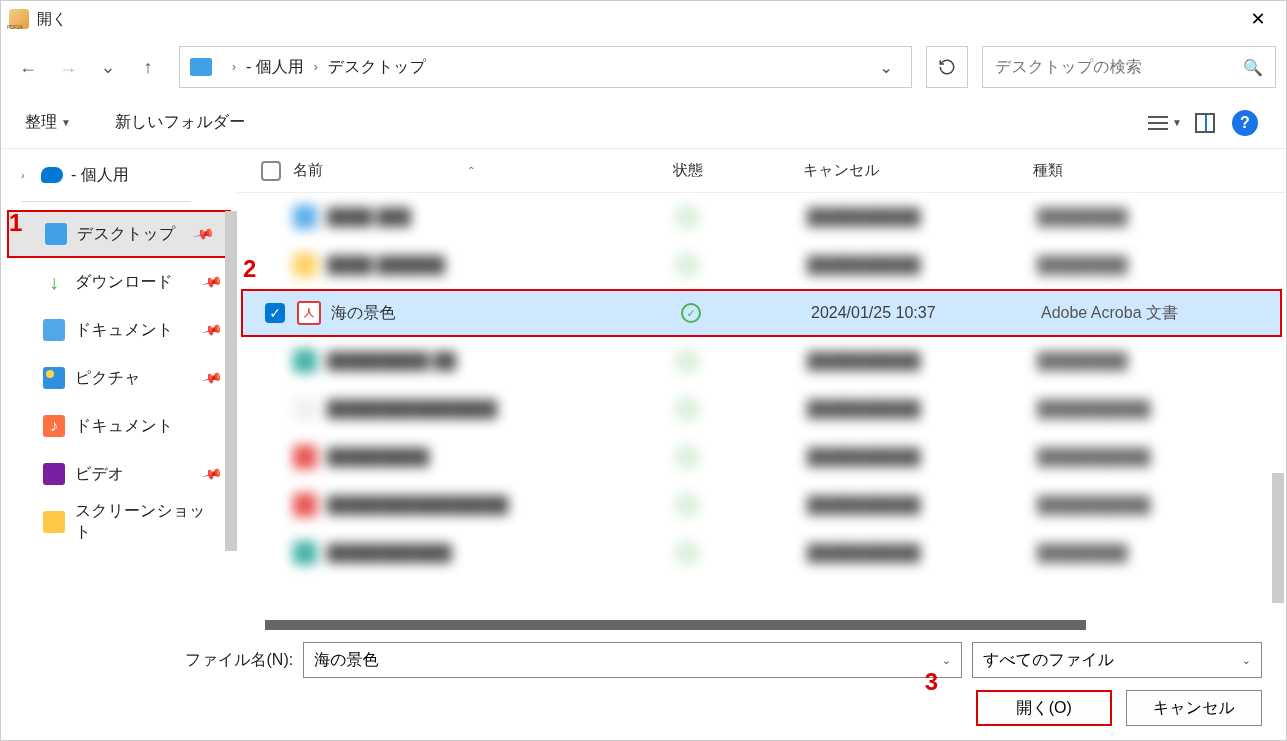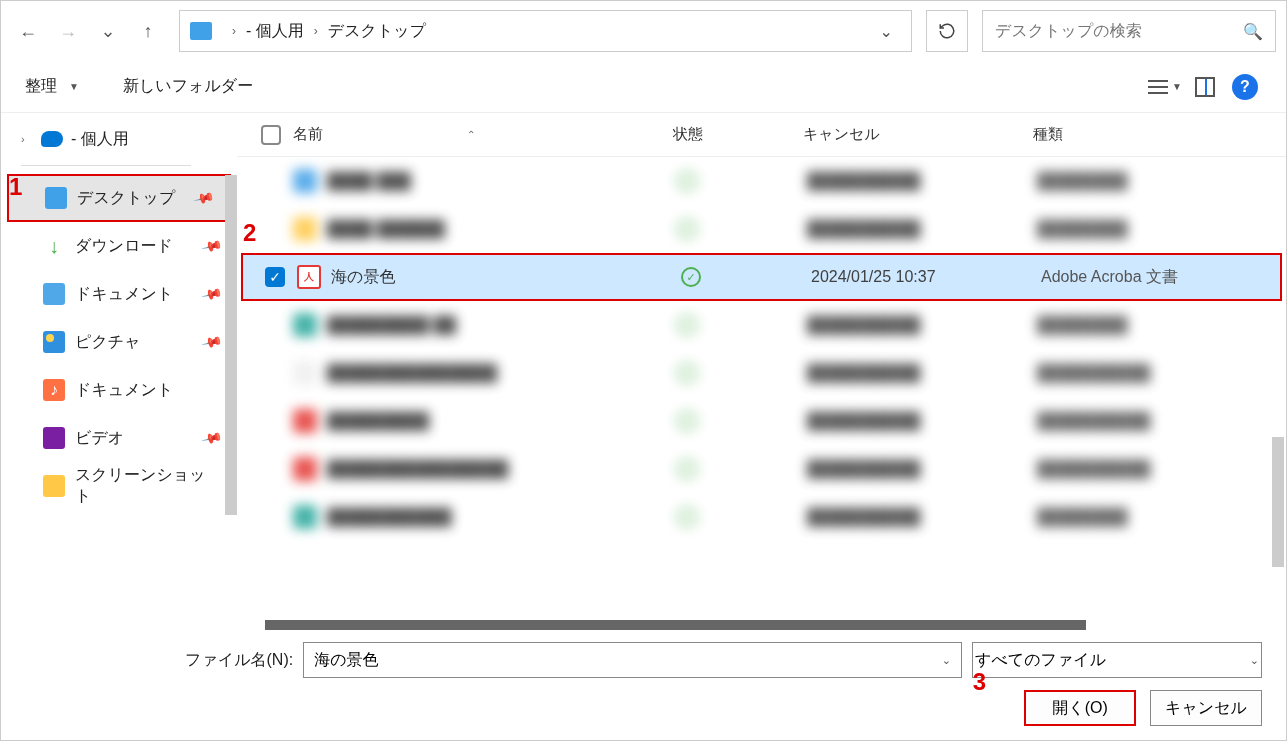--- a/index.html
+++ b/index.html
@@ -21,21 +21,21 @@
 .address-bar .crumb { color: #222; font-size: 16px; }
 .address-bar .sep { margin: 0 10px; color: #666; font-size: 12px; }
 .address-bar .recent-dd { margin-left: auto; color: #555; cursor: pointer; padding: 4px 8px; }
 .refresh-btn { width: 42px; height: 42px; border: 1px solid #ccc; display: flex; align-items: center; justify-content: center; cursor: pointer; }
 .refresh-btn svg { width: 18px; height: 18px; }
 .search-box { width: 294px; height: 42px; border: 1px solid #ccc; display: flex; align-items: center; padding: 0 12px; margin-left: 8px; }
 .search-box input { flex: 1; border: none; outline: none; font-size: 16px; color: #666; }
 .search-box .search-ico { color: #555; cursor: pointer; }
 
 .toolbar { height: 52px; display: flex; align-items: center; padding: 0 24px; border-bottom: 1px solid #eee; }
-.toolbar .tool-item { font-size: 16px; color: #222; cursor: pointer; margin-right: 44px; display: flex; align-items: center; gap: 12px; justify-content: space-between; }
+.toolbar .tool-item { font-size: 16px; color: #222; cursor: pointer; margin-right: 44px; display: flex; align-items: center; gap: 4px; justify-content: space-between; }
 .toolbar .caret { font-size: 10px; color: #555; }
 .toolbar .spacer { flex: 1; }
 .toolbar .view-btn { width: 34px; height: 34px; display: flex; align-items: center; justify-content: center; cursor: pointer; margin-left: 6px; }
 .toolbar .view-list { display: flex; align-items: center; gap: 4px; }
 .toolbar .preview-ico { width: 20px; height: 20px; border: 2px solid #555; position: relative; }
 .toolbar .preview-ico::after { content: ""; position: absolute; left: 8px; top: 0; bottom: 0; width: 2px; background: #1a73e8; }
 .toolbar .help-ico { width: 26px; height: 26px; border-radius: 50%; background: #1a73e8; color: #fff; display: flex; align-items: center; justify-content: center; font-size: 16px; font-weight: bold; }
 
 .body-area { flex: 1; display: flex; overflow: hidden; }
 
@@ -83,31 +83,36 @@
 .file-row .state-ico { width: 20px; height: 20px; border: 2px solid #4caf50; border-radius: 50%; color: #4caf50; display: flex; align-items: center; justify-content: center; font-size: 11px; }
 .file-row .date-cell { width: 230px; color: #404040; }
 .file-row .type-cell { flex: 1; color: #555; }
 .file-scroll-h { position: absolute; bottom: 0; left: 28px; right: 200px; height: 10px; background: #666; }
 .file-scroll-v { position: absolute; right: 2px; top: 280px; width: 12px; height: 130px; background: #ccc; }
 
 .footer { height: 110px; padding: 12px 24px; display: flex; flex-direction: column; gap: 12px; }
 .footer-row1 { display: flex; align-items: center; gap: 10px; }
 .footer-row1 .label { font-size: 16px; color: #222; }
 .footer-row1 .filename-input { flex: 1; height: 36px; border: 1px solid #888; padding: 0 10px; font-size: 16px; display: flex; align-items: center; justify-content: space-between; }
-.footer-row1 .filter-select { width: 290px; height: 36px; border: 1px solid #888; padding: 0 2px; font-size: 16px; display: flex; align-items: center; justify-content: space-between; }
+.footer-row1 .filter-select { width: 290px; height: 36px; border: 1px solid #888; padding: 0 10px; font-size: 16px; display: flex; align-items: center; justify-content: space-between; }
 .footer-row2 { display: flex; justify-content: flex-end; gap: 14px; position: relative; }
-.footer-row2 .btn { width: 112px; height: 36px; border: 1px solid #888; background: #fdfdfd; font-size: 16px; cursor: pointer; display: flex; align-items: center; justify-content: center; }
+.footer-row2 .btn { width: 136px; height: 36px; border: 1px solid #888; background: #fdfdfd; font-size: 16px; cursor: pointer; display: flex; align-items: center; justify-content: center; }
 .footer-row2 .btn.primary { border: 2px solid #d00; }
 .dd-caret { font-size: 11px; color: #555; }
 </style>
 </head>
 <body>
 
 <div class="dialog">
 
+  <div class="titlebar">
+    <div class="app-icon"></div>
+    <div class="title">開く</div>
+    <div class="close">✕</div>
+  </div>
 
   <div class="navbar">
     <div class="nav-btn">←</div>
     <div class="nav-btn disabled">→</div>
     <div class="nav-btn">⌄</div>
     <div class="nav-btn">↑</div>
     <div class="address-bar">
       <div class="folder-ico"></div>
       <span class="sep">›</span>
       <span class="crumb">- 個人用</span>

